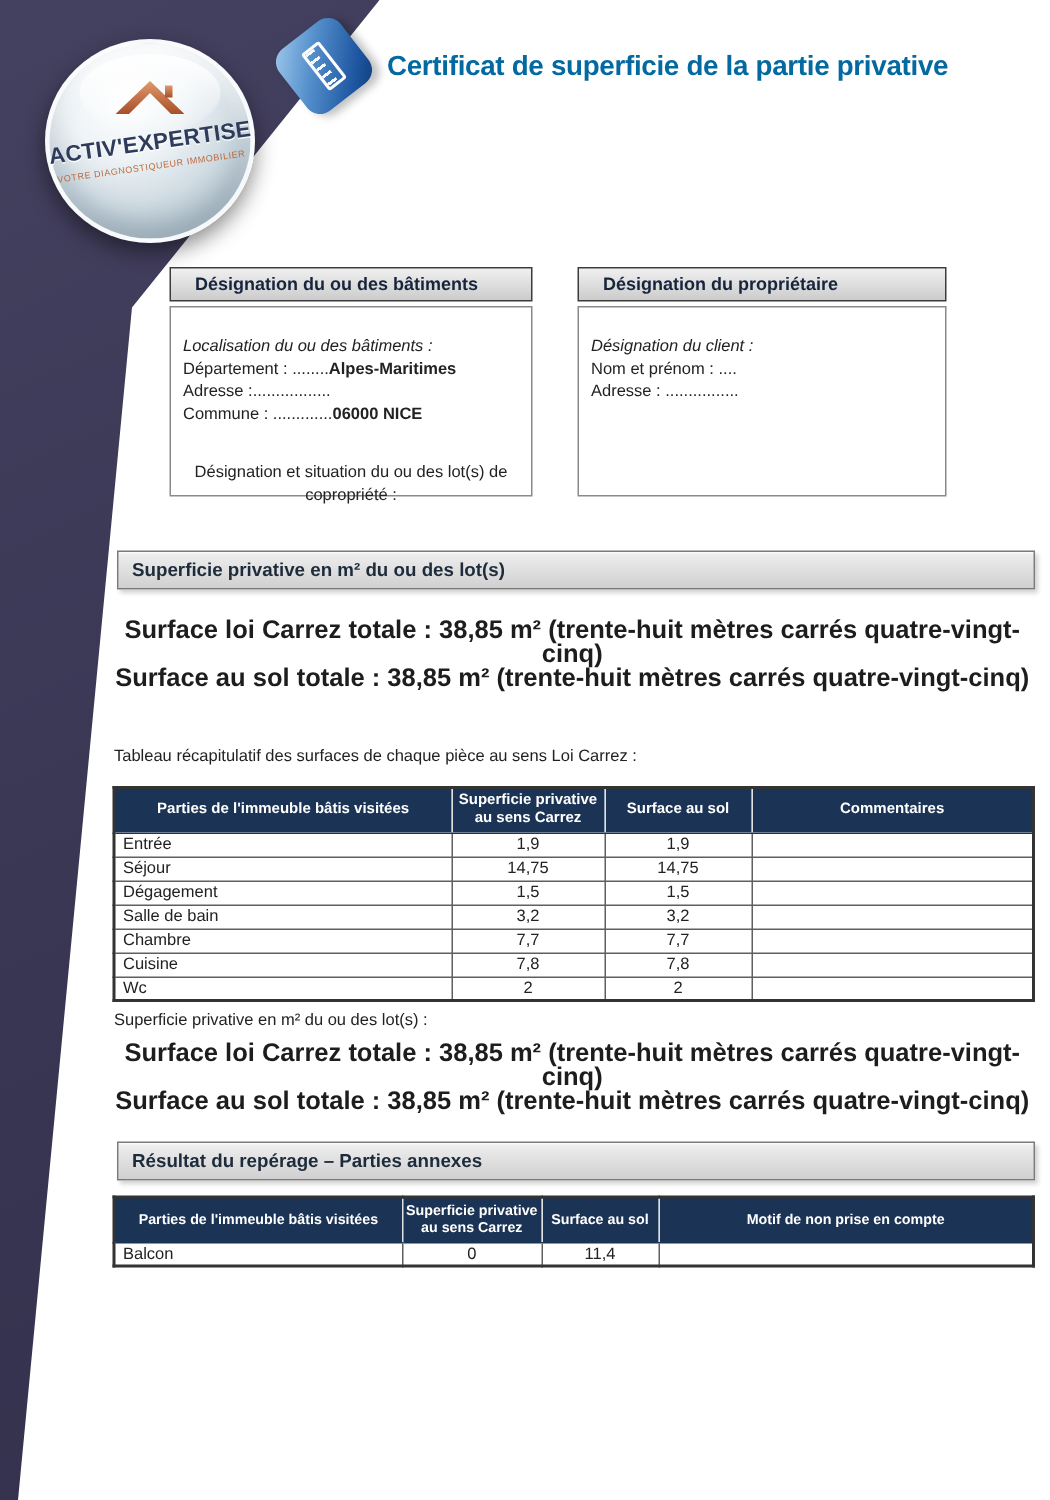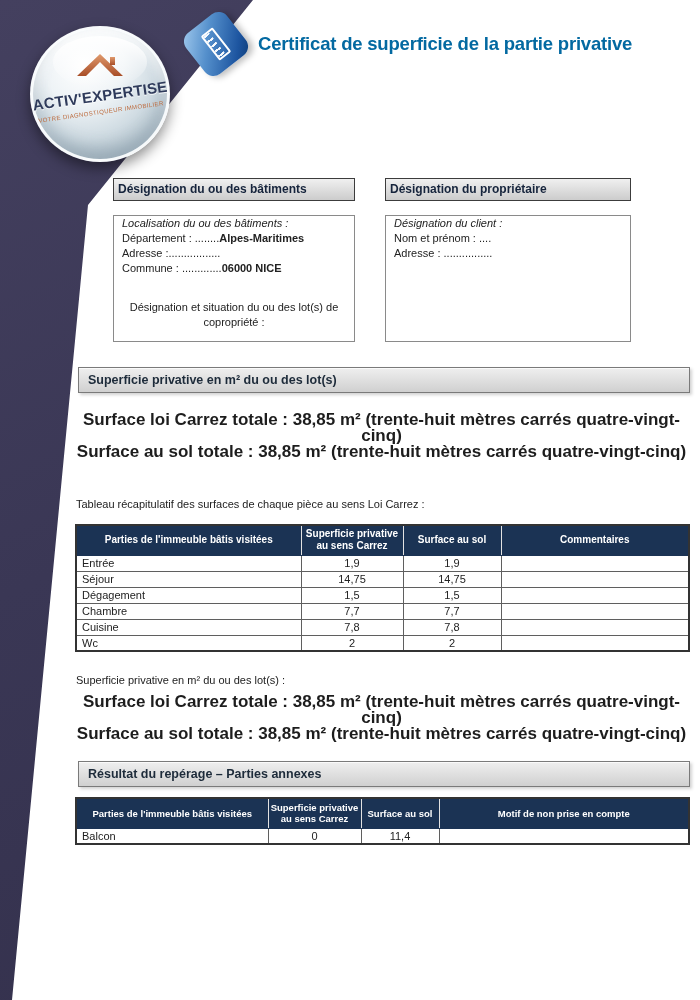--- a/index.html
+++ b/index.html
@@ -61,25 +61,25 @@
     font-size: 18.5px; font-weight: bold; color: #0369a1; letter-spacing: -.2px;
   }
   
   .box { position: absolute; top: 178px; }
   .box-buildings { left: 113px; width: 242px; }
   .box-owner { left: 385px; width: 246px; }
   .box-header {
     border: 1px solid #3c3c3c;
     background: linear-gradient(#f0f0f0, #cccccc);
     font-weight: bold; font-size: 12px; color: #16243c;
-    padding: 3px 4px 4px;
+    padding: 3px 16px 4px;
   }
   .box-body {
-    border: 1px solid #8a8a8a; margin-top: 14px; background: #fff;
-    height: 127px; padding: 0 8px;
+    border: 1px solid #8a8a8a; margin-top: 3px; background: #fff;
+    height: 127px; padding: 19px 8px;
     font-size: 11px; line-height: 15px; color: #222;
   }
   .italic { font-style: italic; }
   .bold { font-weight: bold; }
   .lots-line { text-align: center; margin-top: 24px; }
   
   .section-bar {
     position: absolute; left: 78px; width: 612px; height: 26px;
     border: 1px solid #7a7a7a;
     background: linear-gradient(#efefef, #d0d0d0);
@@ -208,20 +208,26 @@
         <td class="num">14,75</td>
         <td></td>
       </tr>
       <tr>
         <td>Dégagement</td>
         <td class="num">1,5</td>
         <td class="num">1,5</td>
         <td></td>
       </tr>
       <tr>
+        <td>Salle de bain</td>
+        <td class="num">3,2</td>
+        <td class="num">3,2</td>
+        <td></td>
+      </tr>
+      <tr>
         <td>Chambre</td>
         <td class="num">7,7</td>
         <td class="num">7,7</td>
         <td></td>
       </tr>
       <tr>
         <td>Cuisine</td>
         <td class="num">7,8</td>
         <td class="num">7,8</td>
         <td></td>

